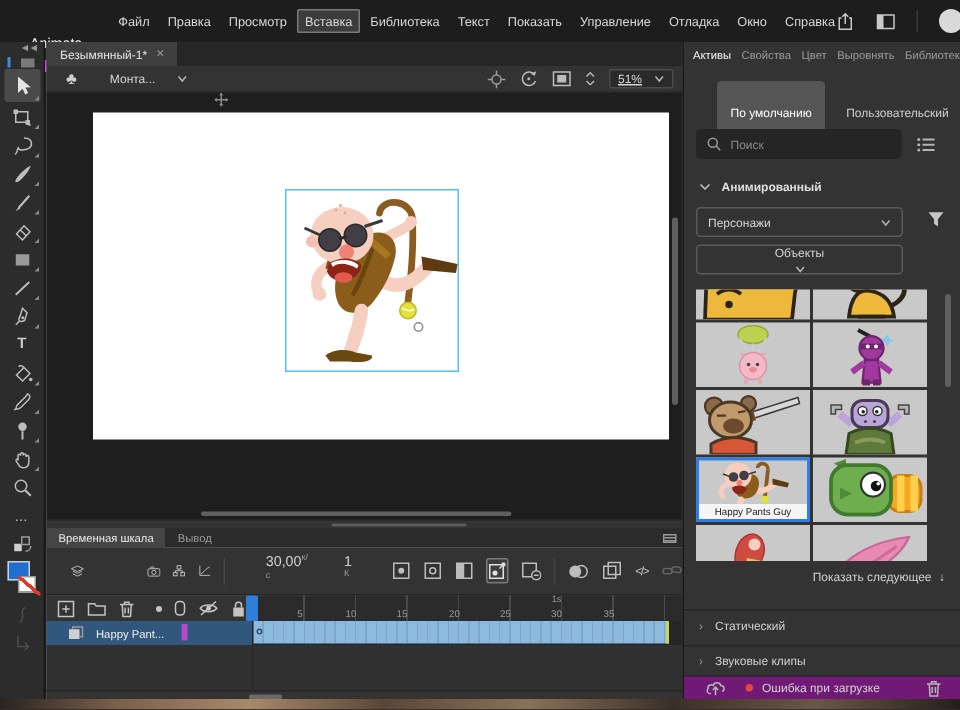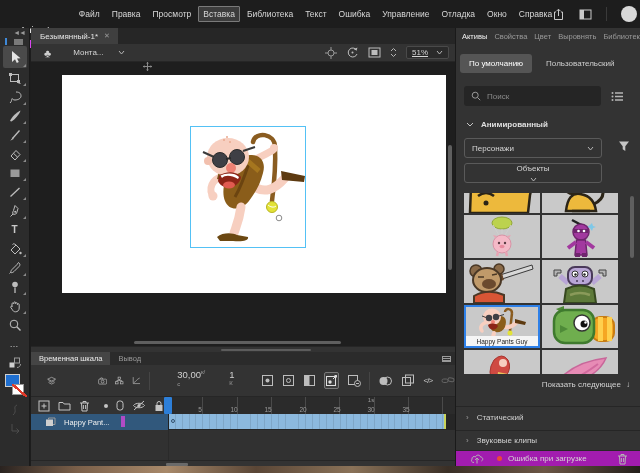--- a/index.html
+++ b/index.html
@@ -95,40 +95,40 @@
   .tl-scroll { height:8px; background:#333; border-top:1px solid #262626; position:relative; }
   .tl-scroll i { position:absolute; left:135px; top:2px; width:22px; height:3px; background:#6a6a6a; border-radius:1px; }
 
   
   .rightpanel { position:absolute; left:455px; top:28px; width:185px; height:438px; background:#333; border-left:1px solid #1a1a1a; }
   .rp-tabs { height:17px; display:flex; align-items:center; gap:7px; padding:0 6px; font-size:7.5px; color:#9a9a9a; white-space:nowrap; }
   .rp-tabs .on { color:#f2f2f2; }
   .rp-burger { margin-left:auto; width:9px; }
   .rp-burger i { display:block; height:1px; background:#b5b5b5; margin-top:1.5px; }
   .presets { position:absolute; left:0; top:26px; width:100%; display:flex; align-items:center; }
-  .preset-pill { margin-left:4px; background:#555; border-radius:3px; color:#fff; font-size:8px; padding:5px 9px; }
+  .preset-pill { margin-left:22px; background:#555; border-radius:3px; color:#fff; font-size:8px; padding:17px 9px; }
   .preset-alt { margin-left:14px; color:#cfcfcf; font-size:8px; }
   .searchrow { position:absolute; left:0; top:58px; width:100%; display:flex; align-items:center; }
   .searchbox { margin-left:8px; width:137px; height:20px; background:#252525; border-radius:3px; display:flex; align-items:center; gap:6px; padding:0 7px; }
   .searchbox input { background:transparent; border:0; outline:none; color:#cfcfcf; font-size:8px; width:100px; font-family:"Liberation Sans", sans-serif; }
   .searchbox input::placeholder { color:#8a8a8a; }
   .listview-ic { margin-left:10px; }
   .sechdr { position:absolute; left:10px; display:flex; align-items:center; gap:7px; font-size:8px; color:#e0e0e0; font-weight:bold; }
   .dd { position:absolute; left:8px; width:138px; height:20px; border:1px solid #5a5a5a; border-radius:3px; display:flex; align-items:center; font-size:8px; color:#d5d5d5; padding:0 7px; justify-content:space-between; }
   .funnel { position:absolute; right:10px; top:112px; }
   .grid { position:absolute; left:8px; top:165px; width:156px; height:181px; overflow:hidden; }
   .grid-inner { position:relative; top:-23px; display:grid; grid-template-columns:76px 76px; gap:2px; }
   .cell { width:76px; height:43px; background:#c9c9c9; position:relative; overflow:hidden; }
   .cell.sel { outline:2px solid #2e80e8; outline-offset:-2px; }
   .cell-label { position:absolute; left:2px; right:2px; bottom:2px; height:10px; background:#f5f5f5; color:#1a1a1a; font-size:6.5px; display:flex; align-items:center; justify-content:center; }
   .grid-scroll { position:absolute; right:6px; top:168px; width:4px; height:62px; background:#5f5f5f; border-radius:2px; }
   .shownext { position:absolute; right:10px; top:352px; font-size:8px; color:#d0d0d0; display:flex; gap:5px; align-items:center; }
   .rp-sec { position:absolute; left:0; width:100%; border-top:1px solid #262626; display:flex; align-items:center; gap:8px; padding-left:10px; font-size:8px; color:#d0d0d0; }
   .chev-r { color:#9a9a9a; font-size:8px; }
-  .rp-bottom { position:absolute; left:0; top:422px; width:100%; height:16px; background:#a21caf; border-top:1px solid #282828; display:flex; align-items:center; }
+  .rp-bottom { position:absolute; left:0; top:422px; width:100%; height:16px; background:#701a75; border-top:1px solid #282828; display:flex; align-items:center; }
   .errdot { width:5px; height:5px; border-radius:50%; background:#e8483b; margin-left:13px; }
   .errtext { font-size:8px; color:#d5d5d5; margin-left:6px; }
 
   .desktop-strip { position:absolute; left:0; top:466px; width:640px; height:7px;
      background:linear-gradient(90deg,#2a2320,#7a5f49 12%,#a8896a 26%,#5a4636 40%,#8a7258 55%,#3a2f26 70%,#6b5645 85%,#241f1b); }
 </style>
 </head>
 <body>
 
 <div id="app">
@@ -138,21 +138,21 @@
         <path d="M1 5.5 L6 1 L11 5.5 M2.5 4.8 V10 H9.5 V4.8" stroke="#e8e8e8" stroke-width="1.2" fill="none"></path>
       </svg>
     <span class="app-name">Animate</span>
     <div class="menus">
       <span>Файл</span>
       <span>Правка</span>
       <span>Просмотр</span>
       <span class="boxed">Вставка</span>
       <span>Библиотека</span>
       <span>Текст</span>
-      <span>Ошибка</span>
+      <span>Показать</span>
       <span>Управление</span>
       <span>Отладка</span>
       <span>Окно</span>
       <span>Справка</span>
     </div>
     <div class="mb-right">
       <svg width="13" height="13" viewBox="0 0 13 13">
           <path d="M4 4 H2.5 V11.5 H10.5 V4 H9" stroke="#c9c9c9" fill="none"></path>
           <path d="M6.5 8 V1.5 M4.5 3.2 L6.5 1.2 L8.5 3.2" stroke="#c9c9c9" fill="none"></path>
         </svg>

